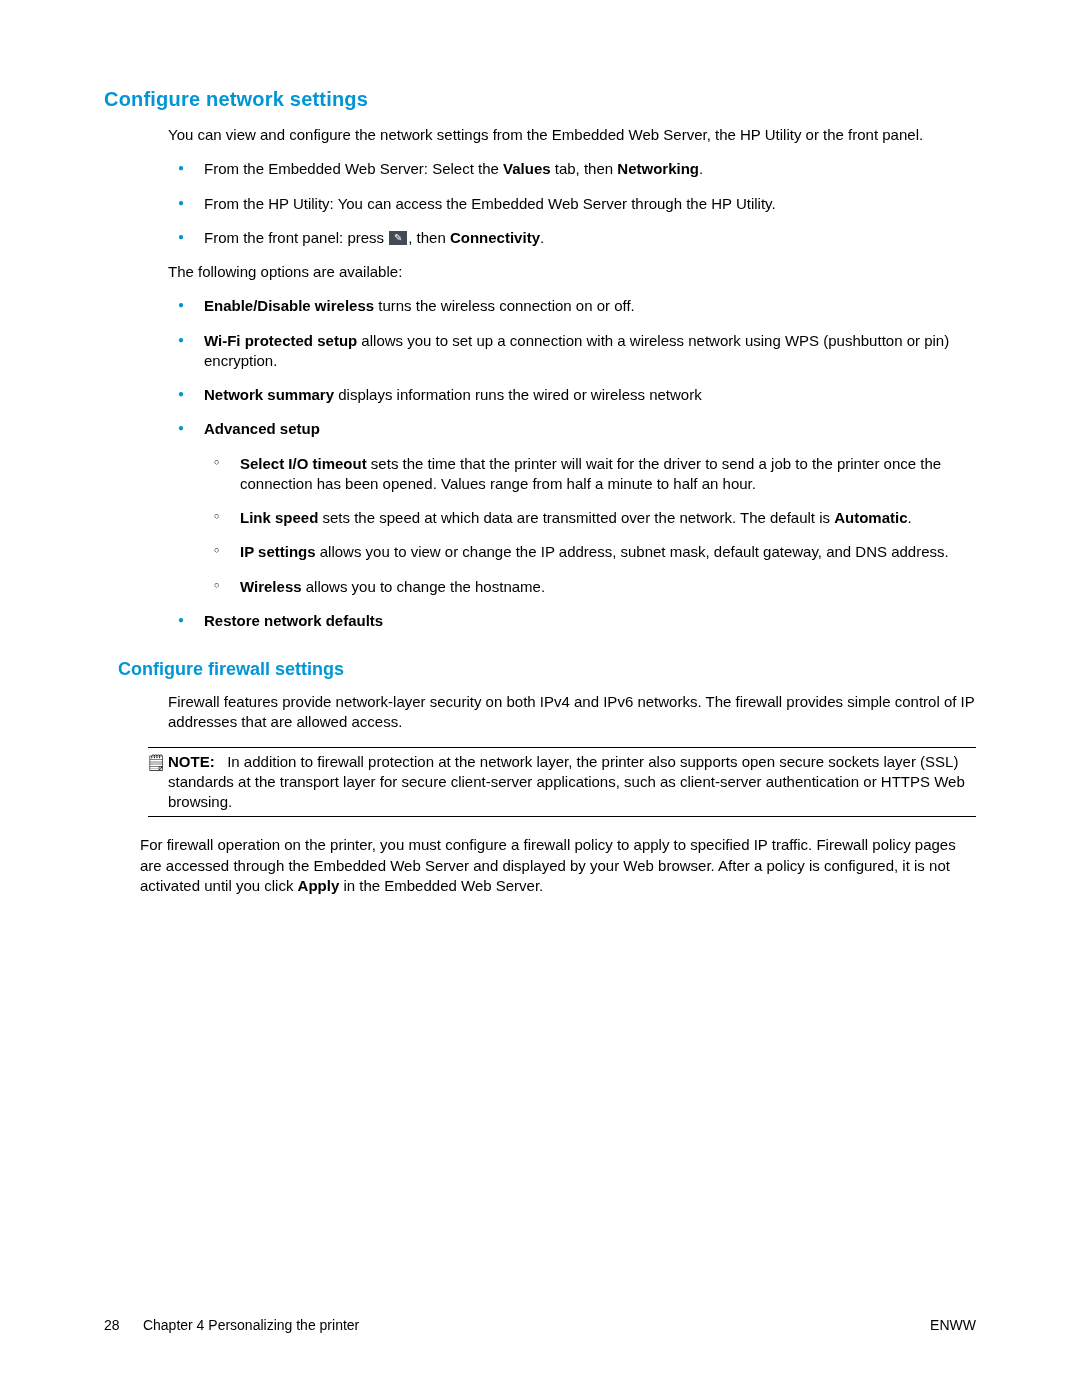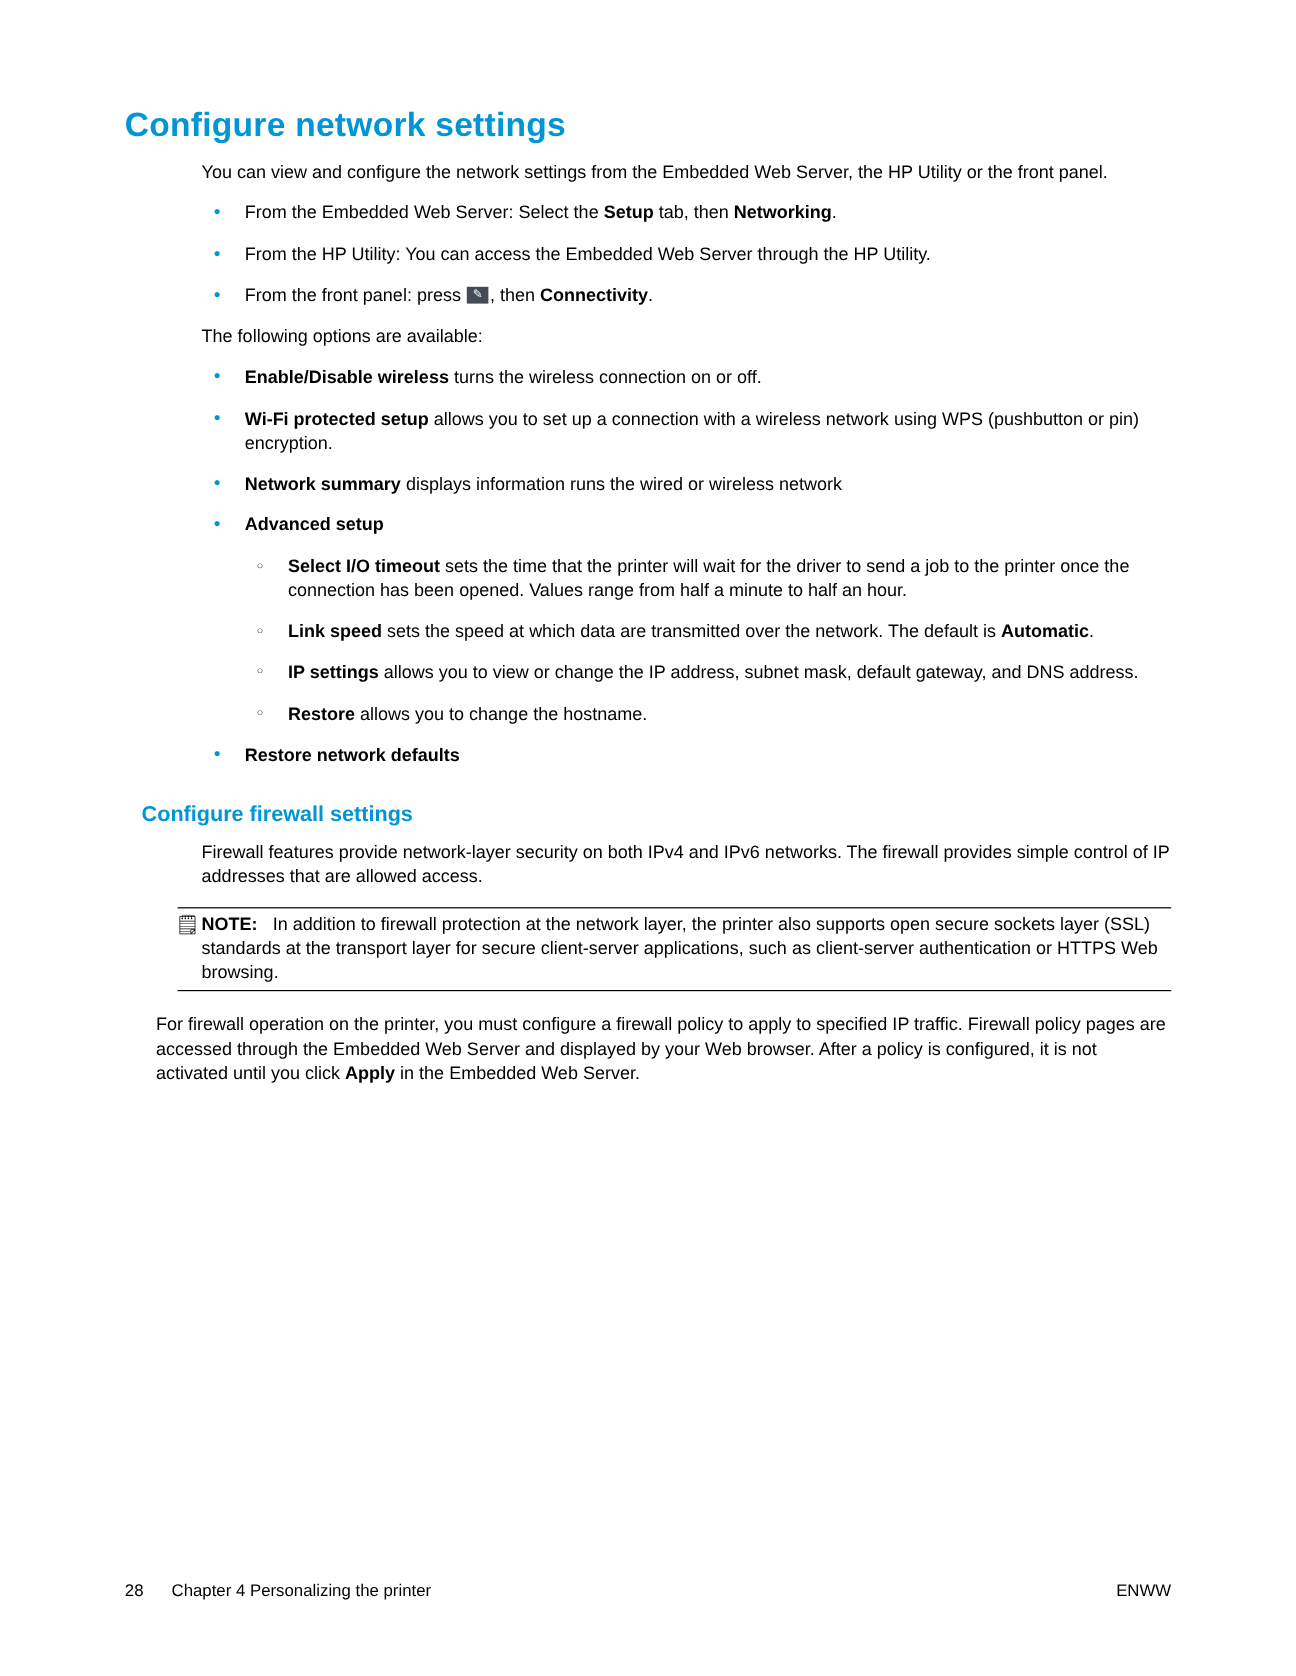--- a/index.html
+++ b/index.html
@@ -13,37 +13,37 @@
     width: 1080px;
     height: 1397px;
     padding: 88px 104px 0 104px;
     box-sizing: border-box;
     position: relative;
   }
   h1 {
     font-family: Arial, Helvetica, sans-serif;
     color: #0096d6;
     font-weight: bold;
-    font-size: 28px;
+    font-size: 20px;
     margin: 0 0 14px 0;
     letter-spacing: 0.2px;
   }
   h2 {
     font-family: Arial, Helvetica, sans-serif;
     color: #0096d6;
     font-weight: bold;
     font-size: 18px;
     margin: 28px 0 12px 14px;
   }
   .para {
     margin: 0 0 14px 64px;
     line-height: 1.35;
   }
   .para-wide {
-    margin: 18px 0 14px 26px;
+    margin: 18px 0 14px 36px;
     line-height: 1.35;
   }
   ul.disc {
     list-style: none;
     margin: 0 0 0 64px;
     padding: 0;
   }
   ul.disc > li {
     position: relative;
     padding: 0 0 0 36px;
@@ -124,40 +124,40 @@
 <body>
 
 <div class="page">
 
   <h1>Configure network settings</h1>
 
   <p class="para">You can view and configure the network settings from the Embedded Web Server, the HP Utility or the front panel.</p>
 
   <ul class="disc">
     <li>
-      <span>From the Embedded Web Server: Select the </span><b>Setup</b><span> tab, then </span><b>Networking</b><span>.</span>
+      <span>From the Embedded Web Server: Select the </span><b>Values</b><span> tab, then </span><b>Networking</b><span>.</span>
     </li>
     <li>From the HP Utility: You can access the Embedded Web Server through the HP Utility.</li>
     <li>
       <span>From the front panel: press </span><span class="icon-tool"></span><span>, then </span><b>Connectivity</b><span>.</span>
     </li>
   </ul>
 
   <p class="para">The following options are available:</p>
 
   <ul class="disc">
     <li><b>Enable/Disable wireless</b><span> turns the wireless connection on or off.</span></li>
     <li><b>Wi-Fi protected setup</b><span> allows you to set up a connection with a wireless network using WPS (pushbutton or pin) encryption.</span></li>
     <li><b>Network summary</b><span> displays information runs the wired or wireless network</span></li>
     <li><b>Advanced setup</b>
       <ul class="circ">
         <li><b>Select I/O timeout</b><span> sets the time that the printer will wait for the driver to send a job to the printer once the connection has been opened. Values range from half a minute to half an hour.</span></li>
         <li><b>Link speed</b><span> sets the speed at which data are transmitted over the network. The default is </span><b>Automatic</b><span>.</span></li>
         <li><b>IP settings</b><span> allows you to view or change the IP address, subnet mask, default gateway, and DNS address.</span></li>
-        <li><b>Restore</b><span> allows you to change the hostname.</span></li>
+        <li><b>Wireless</b><span> allows you to change the hostname.</span></li>
       </ul>
     </li>
     <li><b>Restore network defaults</b></li>
   </ul>
 
   <h2>Configure firewall settings</h2>
 
   <p class="para">Firewall features provide network-layer security on both IPv4 and IPv6 networks. The firewall provides simple control of IP addresses that are allowed access.</p>
 
   <div class="note-block">

